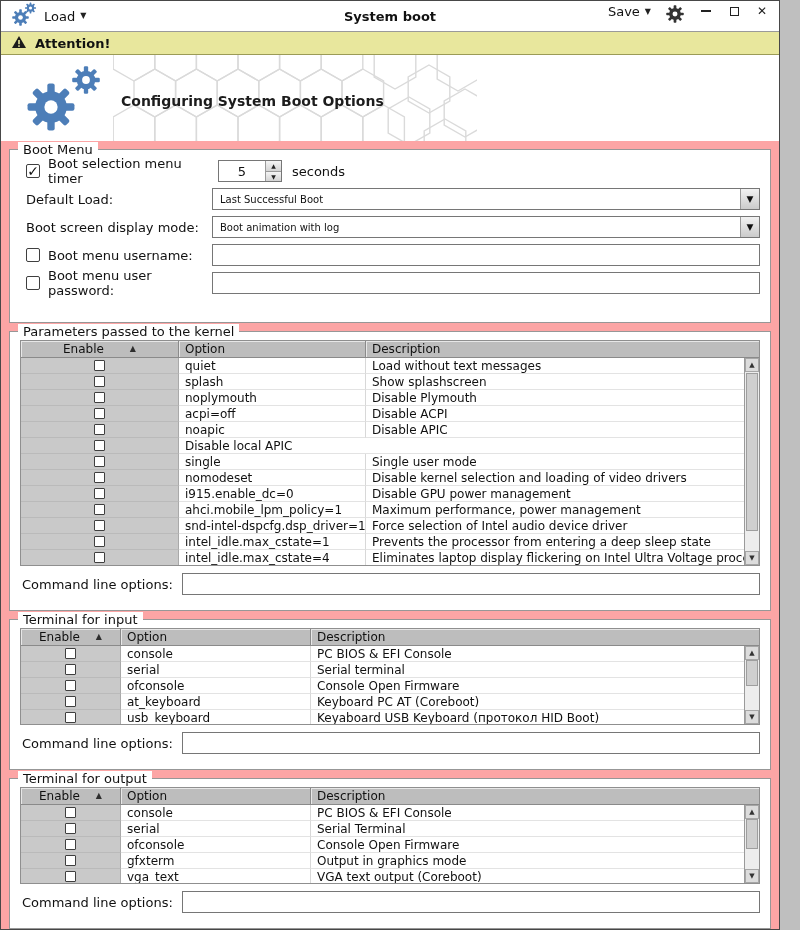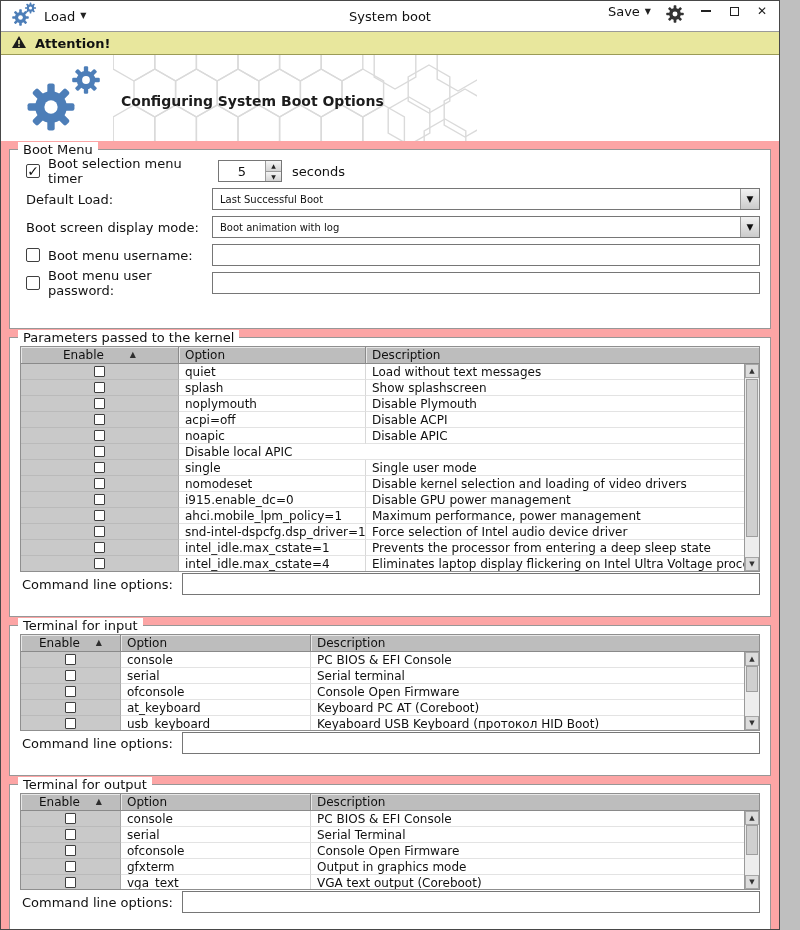--- a/index.html
+++ b/index.html
@@ -3,41 +3,41 @@
 <meta charset="utf-8">
 <style>
   *{box-sizing:border-box;margin:0;padding:0}
   html,body{background:#bfbfbf}
   body{width:800px;height:930px;font-family:"DejaVu Sans",sans-serif;color:#111;cursor:default}
   .window{width:780px;height:930px;border:1px solid #474747;background:#fca5a5;display:flex;flex-direction:column;overflow:hidden}
 
   
   .titlebar{height:31px;flex:0 0 auto;display:flex;align-items:center;padding:0 10px;border-bottom:1px solid #9a9a9a;position:relative;background:#fff}
   .tb-left{display:flex;align-items:center;gap:7px;z-index:2}
-  .tb-title{position:absolute;left:0;right:0;text-align:center;font-weight:normal;font-size:13px;z-index:1}
+  .tb-title{position:absolute;left:0;right:0;text-align:center;font-weight:bold;font-size:13px;z-index:1}
   .tb-right{margin-left:auto;display:flex;align-items:flex-start;gap:14px;z-index:2}
   .menu-btn{display:flex;align-items:center;gap:5px;font-size:13px}
   .caret{font-size:8px;color:#222;line-height:1}
   .win-ctl{display:flex;align-items:center;justify-content:center;width:14px;height:14px;font-size:12px;color:#222}
   .min-glyph{display:inline-block;width:10px;height:0;border-bottom:2px solid #222}
   .restore-glyph{display:inline-block;width:9px;height:9px;border:1.5px solid #222}
 
   
   .attention{height:23px;flex:0 0 auto;background:#e8e79d;border-bottom:1px solid #9b9b56;display:flex;align-items:center;gap:8px;padding:0 10px}
   .attention-label{font-size:13px;font-weight:bold}
 
   
   .hero{height:86px;flex:0 0 auto;position:relative;background:#fff;overflow:hidden}
   .hex-svg{position:absolute;left:112px;top:0}
   .hero-icon{position:absolute;left:20px;top:6px}
   .hero-title{position:absolute;left:120px;top:38px;font-weight:bold;font-size:14px;color:#1c1c1c;z-index:2}
 
   
   .content{flex:1;display:flex;flex-direction:column;min-height:0}
-  .group{border:1px solid #979797;margin:8px 8px 0;padding:8px 10px 20px;position:relative;background:#fff;flex:0 0 auto}
+  .group{border:1px solid #979797;margin:8px 8px 0;padding:8px 10px 14px;position:relative;background:#fff;flex:0 0 auto}
   .legend{position:absolute;top:-8px;left:8px;background:#fff;padding:0 5px;font-size:13px;line-height:15px}
 
   
   .form-row{display:flex;align-items:center;height:26px;margin-bottom:2px;font-size:13px}
   .label-box{flex:0 0 192px;display:flex;align-items:center;gap:8px;padding-left:6px}
   .cb{width:14px;height:14px;border:1px solid #3f3f3f;border-radius:2px;background:#fff;display:inline-flex;align-items:center;justify-content:center;font-size:14px;font-weight:bold;line-height:1;color:#111;flex:0 0 auto}
   .cb.small{width:11px;height:11px;border-radius:1px;font-size:10px}
   .spin{width:64px;height:22px;border:1px solid #767676;display:flex;background:#fff}
   .spin-value{flex:1;display:flex;align-items:center;justify-content:center;font-size:13px}
   .spin-btns{width:16px;border-left:1px solid #9a9a9a;display:flex;flex-direction:column}
@@ -67,21 +67,21 @@
   .cols-wide .col-option{flex:0 0 187px}
   .cols-narrow .col-enable{flex:0 0 100px}
   .cols-narrow .col-option{flex:0 0 190px}
   .col-desc{flex:1;min-width:0}
   
   .vscroll{flex:0 0 15px;border-left:1px solid #9a9a9a;background:#ededed;position:relative;display:flex;flex-direction:column}
   .scroll-btn{height:14px;flex:0 0 auto;background:#dcdcdc;border:1px solid #a6a6a6;display:flex;align-items:center;justify-content:center;font-size:7px;color:#333}
   .scroll-btn.down{margin-top:auto}
   .scroll-thumb{position:absolute;left:1px;right:1px;background:#cfcfcf;border:1px solid #9e9e9e}
 
-  .cmd-row{display:flex;align-items:center;margin-top:0;height:24px;font-size:13px}
+  .cmd-row{display:flex;align-items:center;margin-top:6px;height:24px;font-size:13px}
   .cmd-label{flex:0 0 162px;padding-left:2px}
 
   
   .footer{margin-top:auto;flex:0 0 auto;height:32px;border-top:1px solid #9a9a9a;position:relative;background:#fff}
   .resize-grip{position:absolute;right:3px;bottom:3px}
 </style>
 </head>
 <body>
 
 <svg width="0" height="0" style="position:absolute" aria-hidden="true">

